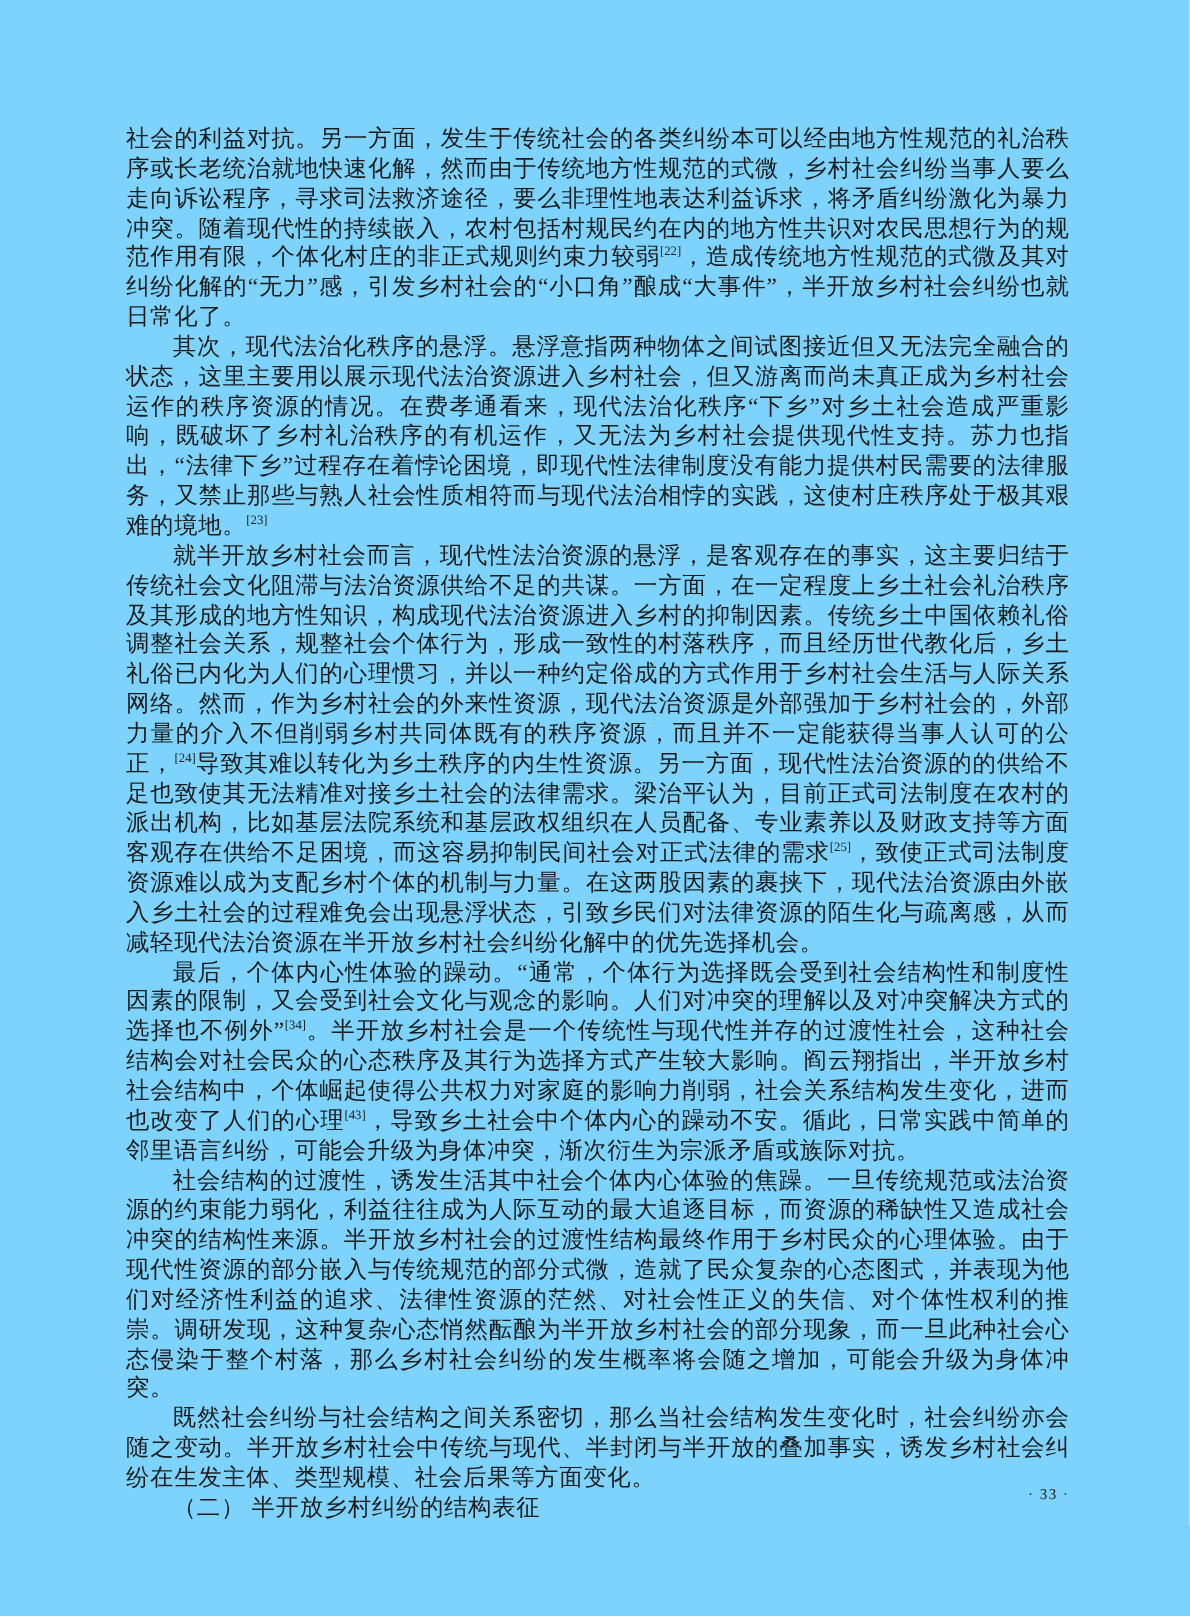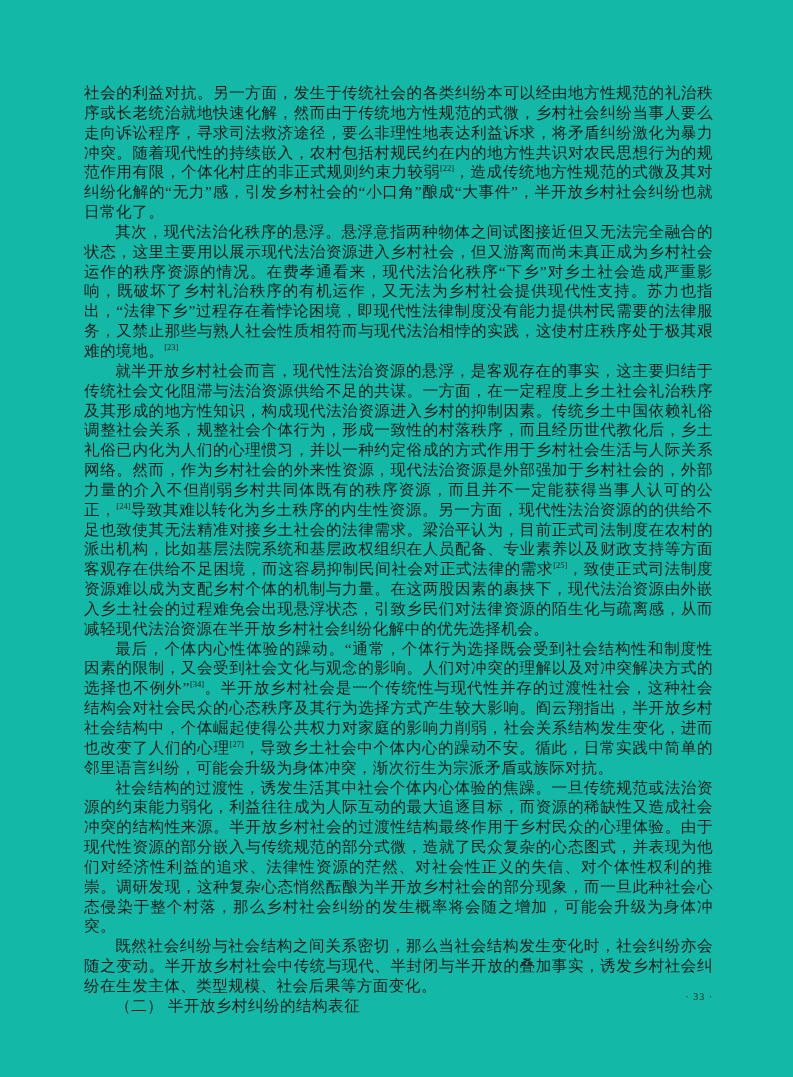--- a/index.html
+++ b/index.html
@@ -11,21 +11,21 @@
     width: 793px;
     height: 1077px;
     position: relative;
     font-family: "Liberation Serif", "DejaVu Serif", serif;
     color: #1b1b1b;
     overflow: hidden;
   }
   .page {
     position: absolute;
     inset: 0;
-    background: #14b8a6;
+    background: #7dd3fc;
   }
   .text-block {
     position: absolute;
     left: 84px;
     top: 83px;
     width: 629px;
   }
   p.para {
     margin: 0;
     font-size: 15.6px;
@@ -53,19 +53,19 @@
   }
 </style>
 </head>
 <body>
 
 <div class="page">
   <div class="text-block">
       <p class="para">社会的利益对抗。另一方面，发生于传统社会的各类纠纷本可以经由地方性规范的礼治秩序或长老统治就地快速化解，然而由于传统地方性规范的式微，乡村社会纠纷当事人要么走向诉讼程序，寻求司法救济途径，要么非理性地表达利益诉求，将矛盾纠纷激化为暴力冲突。随着现代性的持续嵌入，农村包括村规民约在内的地方性共识对农民思想行为的规范作用有限，个体化村庄的非正式规则约束力较弱<sup class="fnref">[22]</sup>，造成传统地方性规范的式微及其对纠纷化解的“无力”感，引发乡村社会的“小口角”酿成“大事件”，半开放乡村社会纠纷也就日常化了。</p>
       <p class="para indent">其次，现代法治化秩序的悬浮。悬浮意指两种物体之间试图接近但又无法完全融合的状态，这里主要用以展示现代法治资源进入乡村社会，但又游离而尚未真正成为乡村社会运作的秩序资源的情况。在费孝通看来，现代法治化秩序“下乡”对乡土社会造成严重影响，既破坏了乡村礼治秩序的有机运作，又无法为乡村社会提供现代性支持。苏力也指出，“法律下乡”过程存在着悖论困境，即现代性法律制度没有能力提供村民需要的法律服务，又禁止那些与熟人社会性质相符而与现代法治相悖的实践，这使村庄秩序处于极其艰难的境地。<sup class="fnref">[23]</sup></p>
       <p class="para indent">就半开放乡村社会而言，现代性法治资源的悬浮，是客观存在的事实，这主要归结于传统社会文化阻滞与法治资源供给不足的共谋。一方面，在一定程度上乡土社会礼治秩序及其形成的地方性知识，构成现代法治资源进入乡村的抑制因素。传统乡土中国依赖礼俗调整社会关系，规整社会个体行为，形成一致性的村落秩序，而且经历世代教化后，乡土礼俗已内化为人们的心理惯习，并以一种约定俗成的方式作用于乡村社会生活与人际关系网络。然而，作为乡村社会的外来性资源，现代法治资源是外部强加于乡村社会的，外部力量的介入不但削弱乡村共同体既有的秩序资源，而且并不一定能获得当事人认可的公正，<sup class="fnref">[24]</sup>导致其难以转化为乡土秩序的内生性资源。另一方面，现代性法治资源的的供给不足也致使其无法精准对接乡土社会的法律需求。梁治平认为，目前正式司法制度在农村的派出机构，比如基层法院系统和基层政权组织在人员配备、专业素养以及财政支持等方面客观存在供给不足困境，而这容易抑制民间社会对正式法律的需求<sup class="fnref">[25]</sup>，致使正式司法制度资源难以成为支配乡村个体的机制与力量。在这两股因素的裹挟下，现代法治资源由外嵌入乡土社会的过程难免会出现悬浮状态，引致乡民们对法律资源的陌生化与疏离感，从而减轻现代法治资源在半开放乡村社会纠纷化解中的优先选择机会。</p>
-      <p class="para indent">最后，个体内心性体验的躁动。“通常，个体行为选择既会受到社会结构性和制度性因素的限制，又会受到社会文化与观念的影响。人们对冲突的理解以及对冲突解决方式的选择也不例外”<sup class="fnref">[34]</sup>。半开放乡村社会是一个传统性与现代性并存的过渡性社会，这种社会结构会对社会民众的心态秩序及其行为选择方式产生较大影响。阎云翔指出，半开放乡村社会结构中，个体崛起使得公共权力对家庭的影响力削弱，社会关系结构发生变化，进而也改变了人们的心理<sup class="fnref">[27]</sup>，导致乡土社会中个体内心的躁动不安。循此，日常实践中简单的邻里语言纠纷，可能会升级为身体冲突，渐次衍生为宗派矛盾或族际对抗。</p>
+      <p class="para indent">最后，个体内心性体验的躁动。“通常，个体行为选择既会受到社会结构性和制度性因素的限制，又会受到社会文化与观念的影响。人们对冲突的理解以及对冲突解决方式的选择也不例外”<sup class="fnref">[34]</sup>。半开放乡村社会是一个传统性与现代性并存的过渡性社会，这种社会结构会对社会民众的心态秩序及其行为选择方式产生较大影响。阎云翔指出，半开放乡村社会结构中，个体崛起使得公共权力对家庭的影响力削弱，社会关系结构发生变化，进而也改变了人们的心理<sup class="fnref">[43]</sup>，导致乡土社会中个体内心的躁动不安。循此，日常实践中简单的邻里语言纠纷，可能会升级为身体冲突，渐次衍生为宗派矛盾或族际对抗。</p>
       <p class="para indent">社会结构的过渡性，诱发生活其中社会个体内心体验的焦躁。一旦传统规范或法治资源的约束能力弱化，利益往往成为人际互动的最大追逐目标，而资源的稀缺性又造成社会冲突的结构性来源。半开放乡村社会的过渡性结构最终作用于乡村民众的心理体验。由于现代性资源的部分嵌入与传统规范的部分式微，造就了民众复杂的心态图式，并表现为他们对经济性利益的追求、法律性资源的茫然、对社会性正义的失信、对个体性权利的推崇。调研发现，这种复杂心态悄然酝酿为半开放乡村社会的部分现象，而一旦此种社会心态侵染于整个村落，那么乡村社会纠纷的发生概率将会随之增加，可能会升级为身体冲突。</p>
       <p class="para indent">既然社会纠纷与社会结构之间关系密切，那么当社会结构发生变化时，社会纠纷亦会随之变动。半开放乡村社会中传统与现代、半封闭与半开放的叠加事实，诱发乡村社会纠纷在生发主体、类型规模、社会后果等方面变化。</p>
       <p class="para indent">（二） 半开放乡村纠纷的结构表征</p>
     </div>
   <div class="page-number">· 33 ·</div>
 </div>
 
 </body></html>

